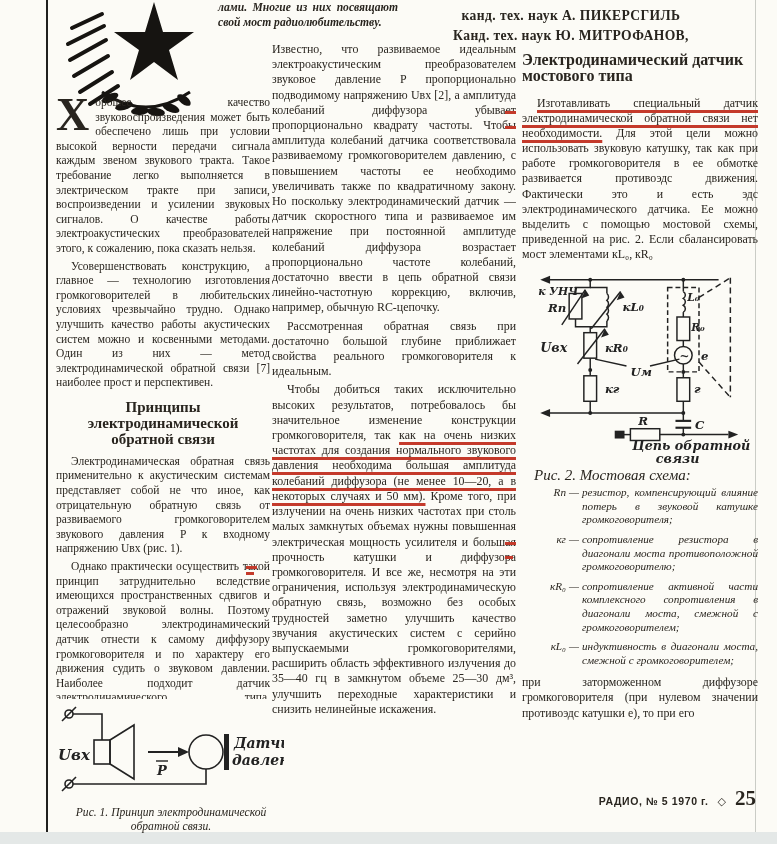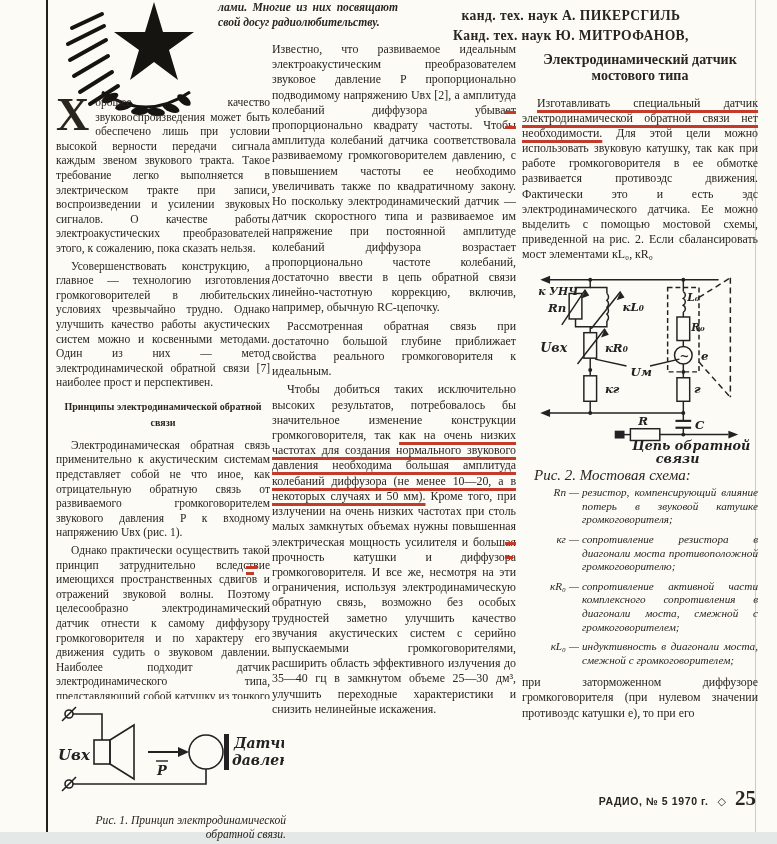--- a/index.html
+++ b/index.html
@@ -29,35 +29,35 @@
 
   
   .col{position:absolute;text-align:justify;hyphens:auto;-webkit-hyphens:auto;overflow:hidden;}
   .col p{margin:0 0 3px;text-indent:15px;}
   .col-left  {left:56px; top:95px; width:214px; height:604px; font-size:11.5px; line-height:14.6px;}
   .col-mid   {left:272px;top:42px; width:244px; height:766px; font-size:11.9px; line-height:15.2px;}
   .col-right {left:522px;top:52px; width:236px; height:748px; font-size:11.9px; line-height:15.1px;}
 
   .dropcap{float:left;font-weight:bold;font-size:46px;line-height:37px;padding:1px 6px 0 0;}
   p.first{text-indent:0;}
-  .sec-heading{font-weight:bold;text-align:center;margin:9px 6px 7px;font-size:10px;line-height:16px;}
-  .col-heading{font-weight:bold;text-align:center;font-size:14px;line-height:16px;margin:0 0 12px;}
+  .sec-heading{font-weight:bold;text-align:center;margin:9px 6px 7px;font-size:15px;line-height:16px;}
+  .col-heading{font-weight:bold;text-align:left;font-size:16px;line-height:16px;margin:0 0 12px;}
 
   .redline{
     text-decoration:underline;
     text-decoration-color:var(--red);
     text-decoration-thickness:2.5px;
     text-underline-offset:2.5px;
   }
   .red-mark{position:absolute;background:var(--red);width:11px;height:3px;}
 
   
   .fig1{position:absolute;left:56px;top:698px;width:230px;}
   .fig svg text{font-family:"DejaVu Serif",serif;font-style:italic;font-weight:bold;fill:#222;}
-  .fig-caption{font-style:italic;font-size:11.6px;line-height:14px;text-align:right;margin-top:8px;}
+  .fig-caption{font-style:italic;font-size:11.6px;line-height:14px;text-align:center;margin-top:0;}
   .fig2{margin:6px 12px 2px;}
   .fig2-caption{font-style:italic;font-size:15px;margin:2px 0 10px;text-indent:0 !important;}
 
   
   .defs{margin:2px 0 8px 10px;font-style:italic;font-size:11.2px;line-height:13.6px;}
   .def{display:flex;margin-bottom:6px;text-align:justify;}
   .def .term{flex:none;width:34px;text-align:right;}
   .def .dash{flex:none;width:16px;text-align:center;}
   .def .body{flex:1;}
 
@@ -92,21 +92,21 @@
       <g fill="#161411">
         <ellipse cx="52" cy="98" rx="9" ry="4" transform="rotate(-25 52 98)"></ellipse>
         <ellipse cx="66" cy="106" rx="9" ry="4" transform="rotate(-15 66 106)"></ellipse>
         <ellipse cx="82" cy="111" rx="9" ry="4" transform="rotate(-5 82 111)"></ellipse>
         <ellipse cx="98" cy="112" rx="9" ry="4" transform="rotate(8 98 112)"></ellipse>
         <ellipse cx="113" cy="108" rx="9" ry="4" transform="rotate(22 113 108)"></ellipse>
         <ellipse cx="126" cy="100" rx="8" ry="4" transform="rotate(38 126 100)"></ellipse>
       </g>
       <path d="M44,92 Q88,122 132,92" stroke="#161411" stroke-width="3" fill="none"></path>
     </svg>
-    <p>лами. Многие из них посвящают свой досуг радиолюбительству.</p>
+    <p>лами. Многие из них посвящают свой мост радиолюбительству.</p>
   </div>
 
   <div class="byline">
     <div>канд. тех. наук А. ПИКЕРСГИЛЬ</div>
     <div>Канд. тех. наук Ю. МИТРОФАНОВ,</div>
   </div>
 
   <div class="col col-left">
     <p class="first">
       <span class="dropcap">Х</span><span>орошее качество звуковоспроизведения может быть обеспечено лишь при условии высокой верности передачи сигнала каждым звеном звукового тракта. Такое требование легко выполняется в электрическом тракте при записи, воспроизведении и усилении звуковых сигналов. О качестве работы электроакустических преобразователей этого, к сожалению, пока сказать нельзя.</span>

